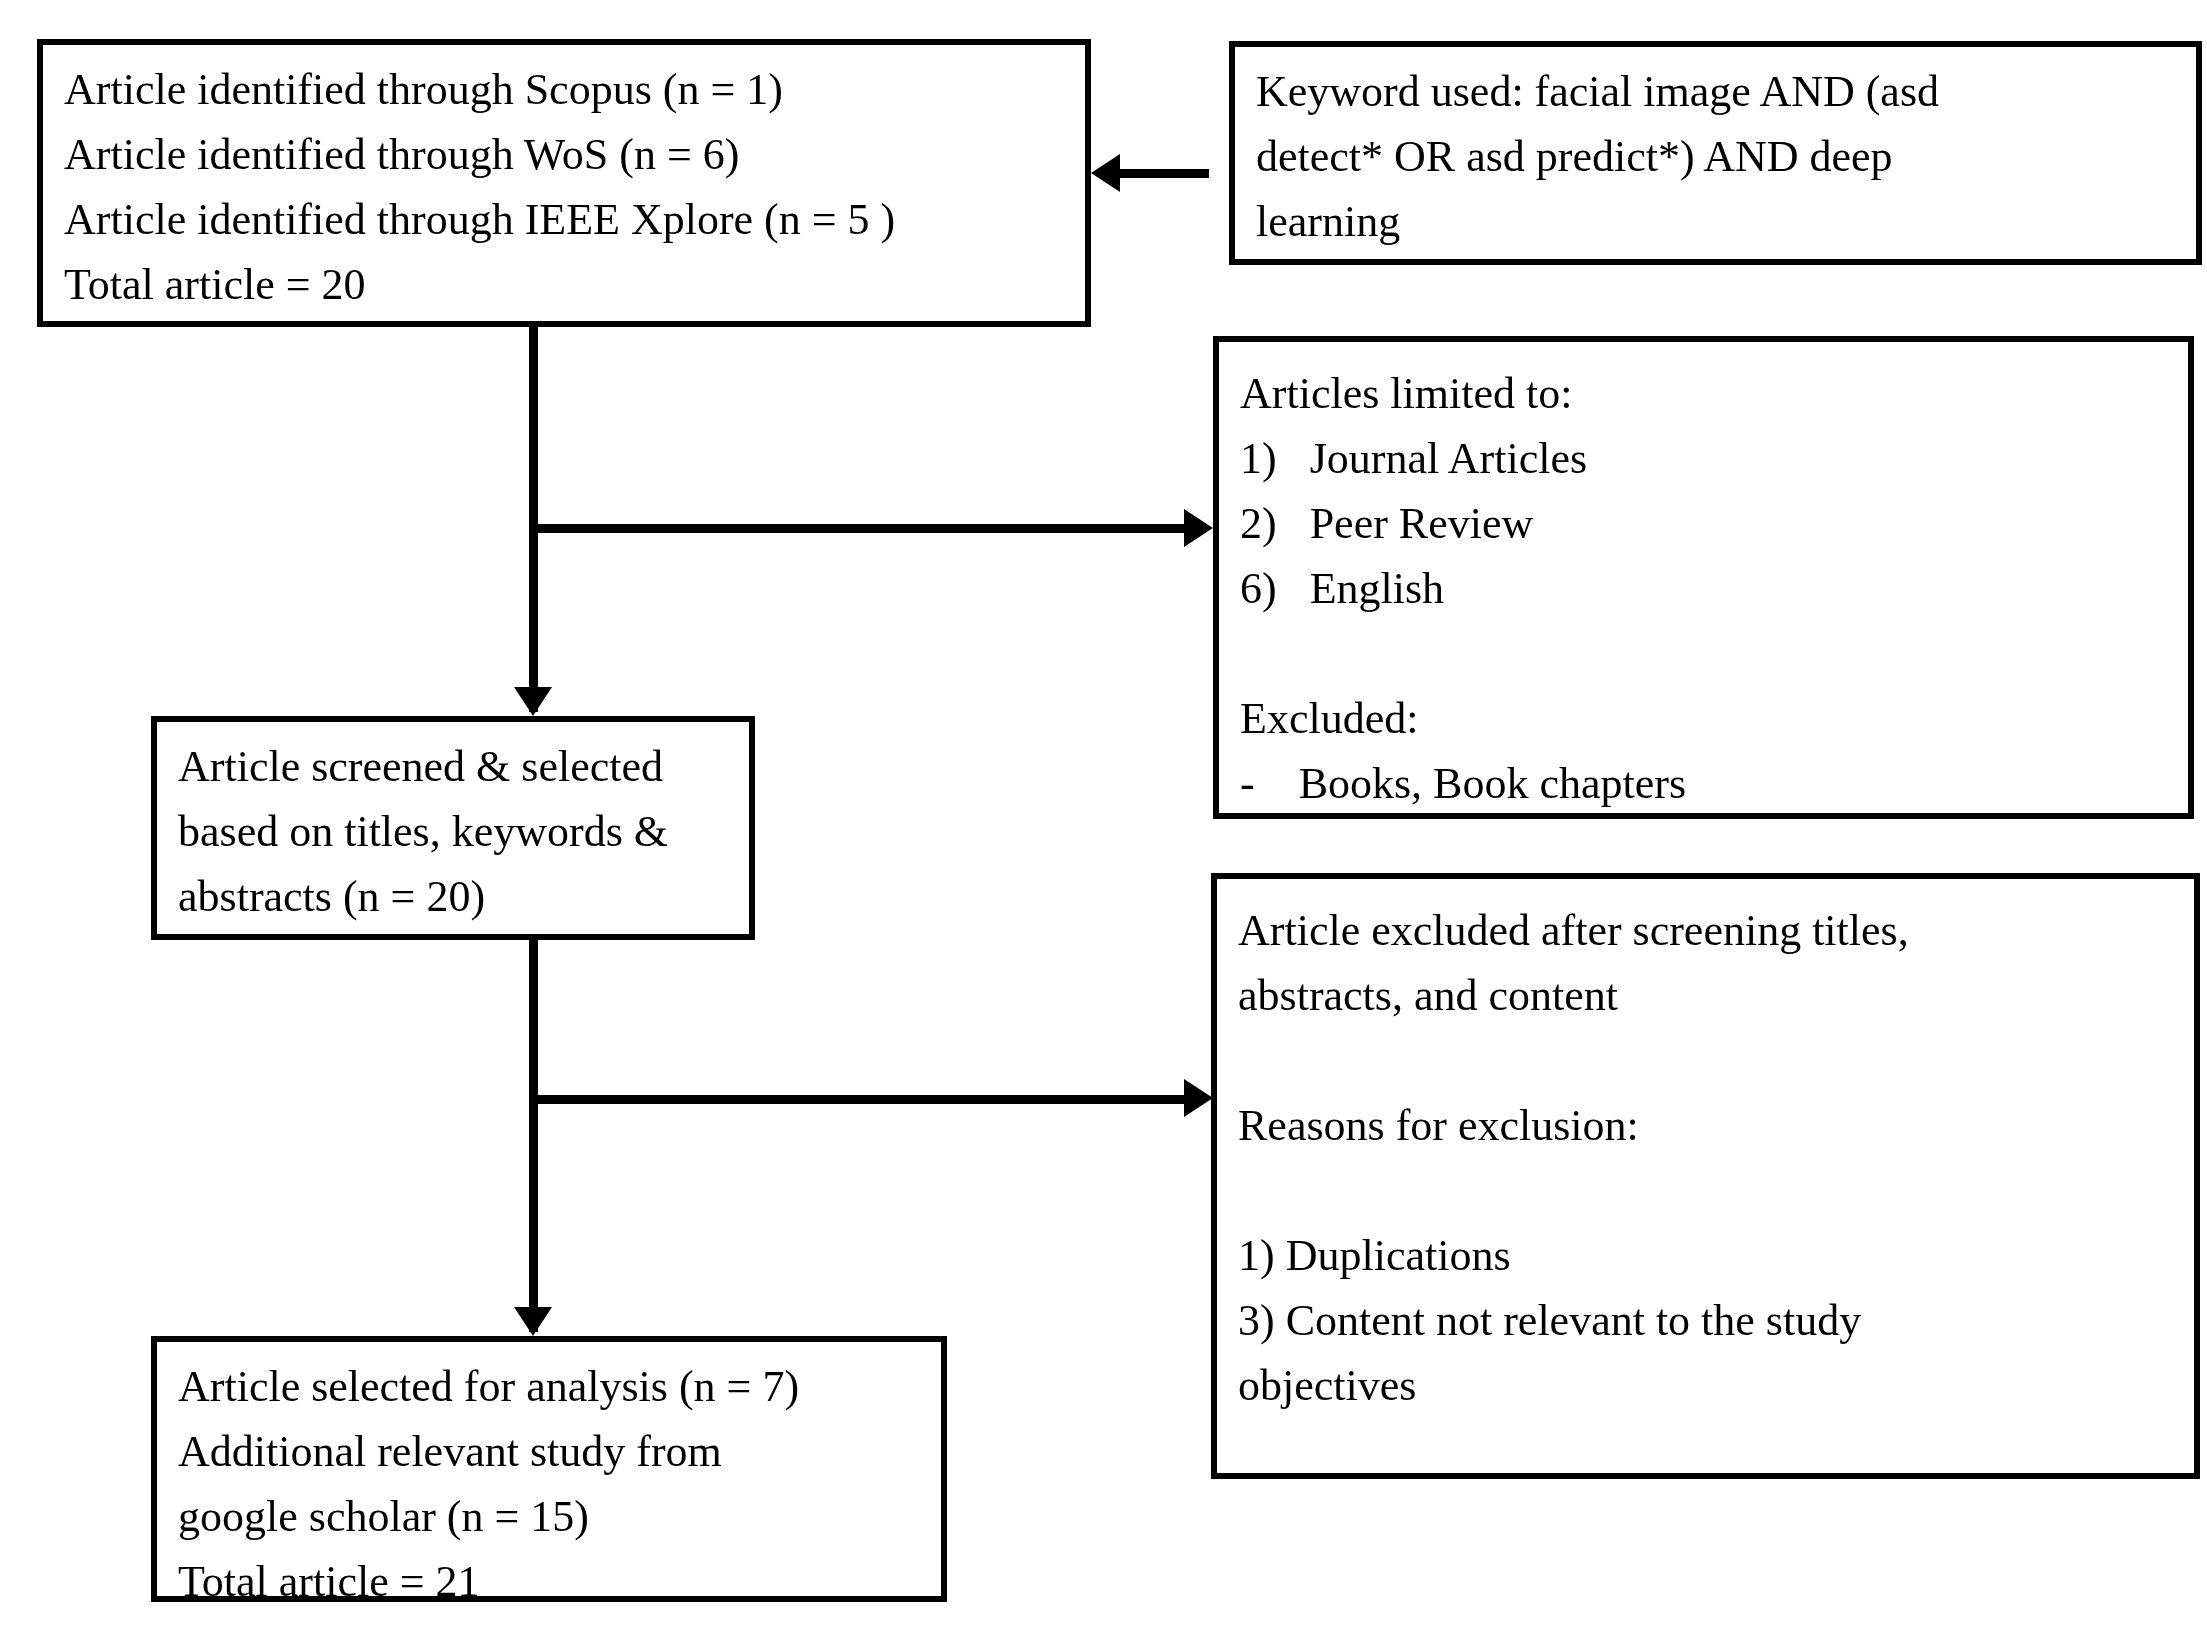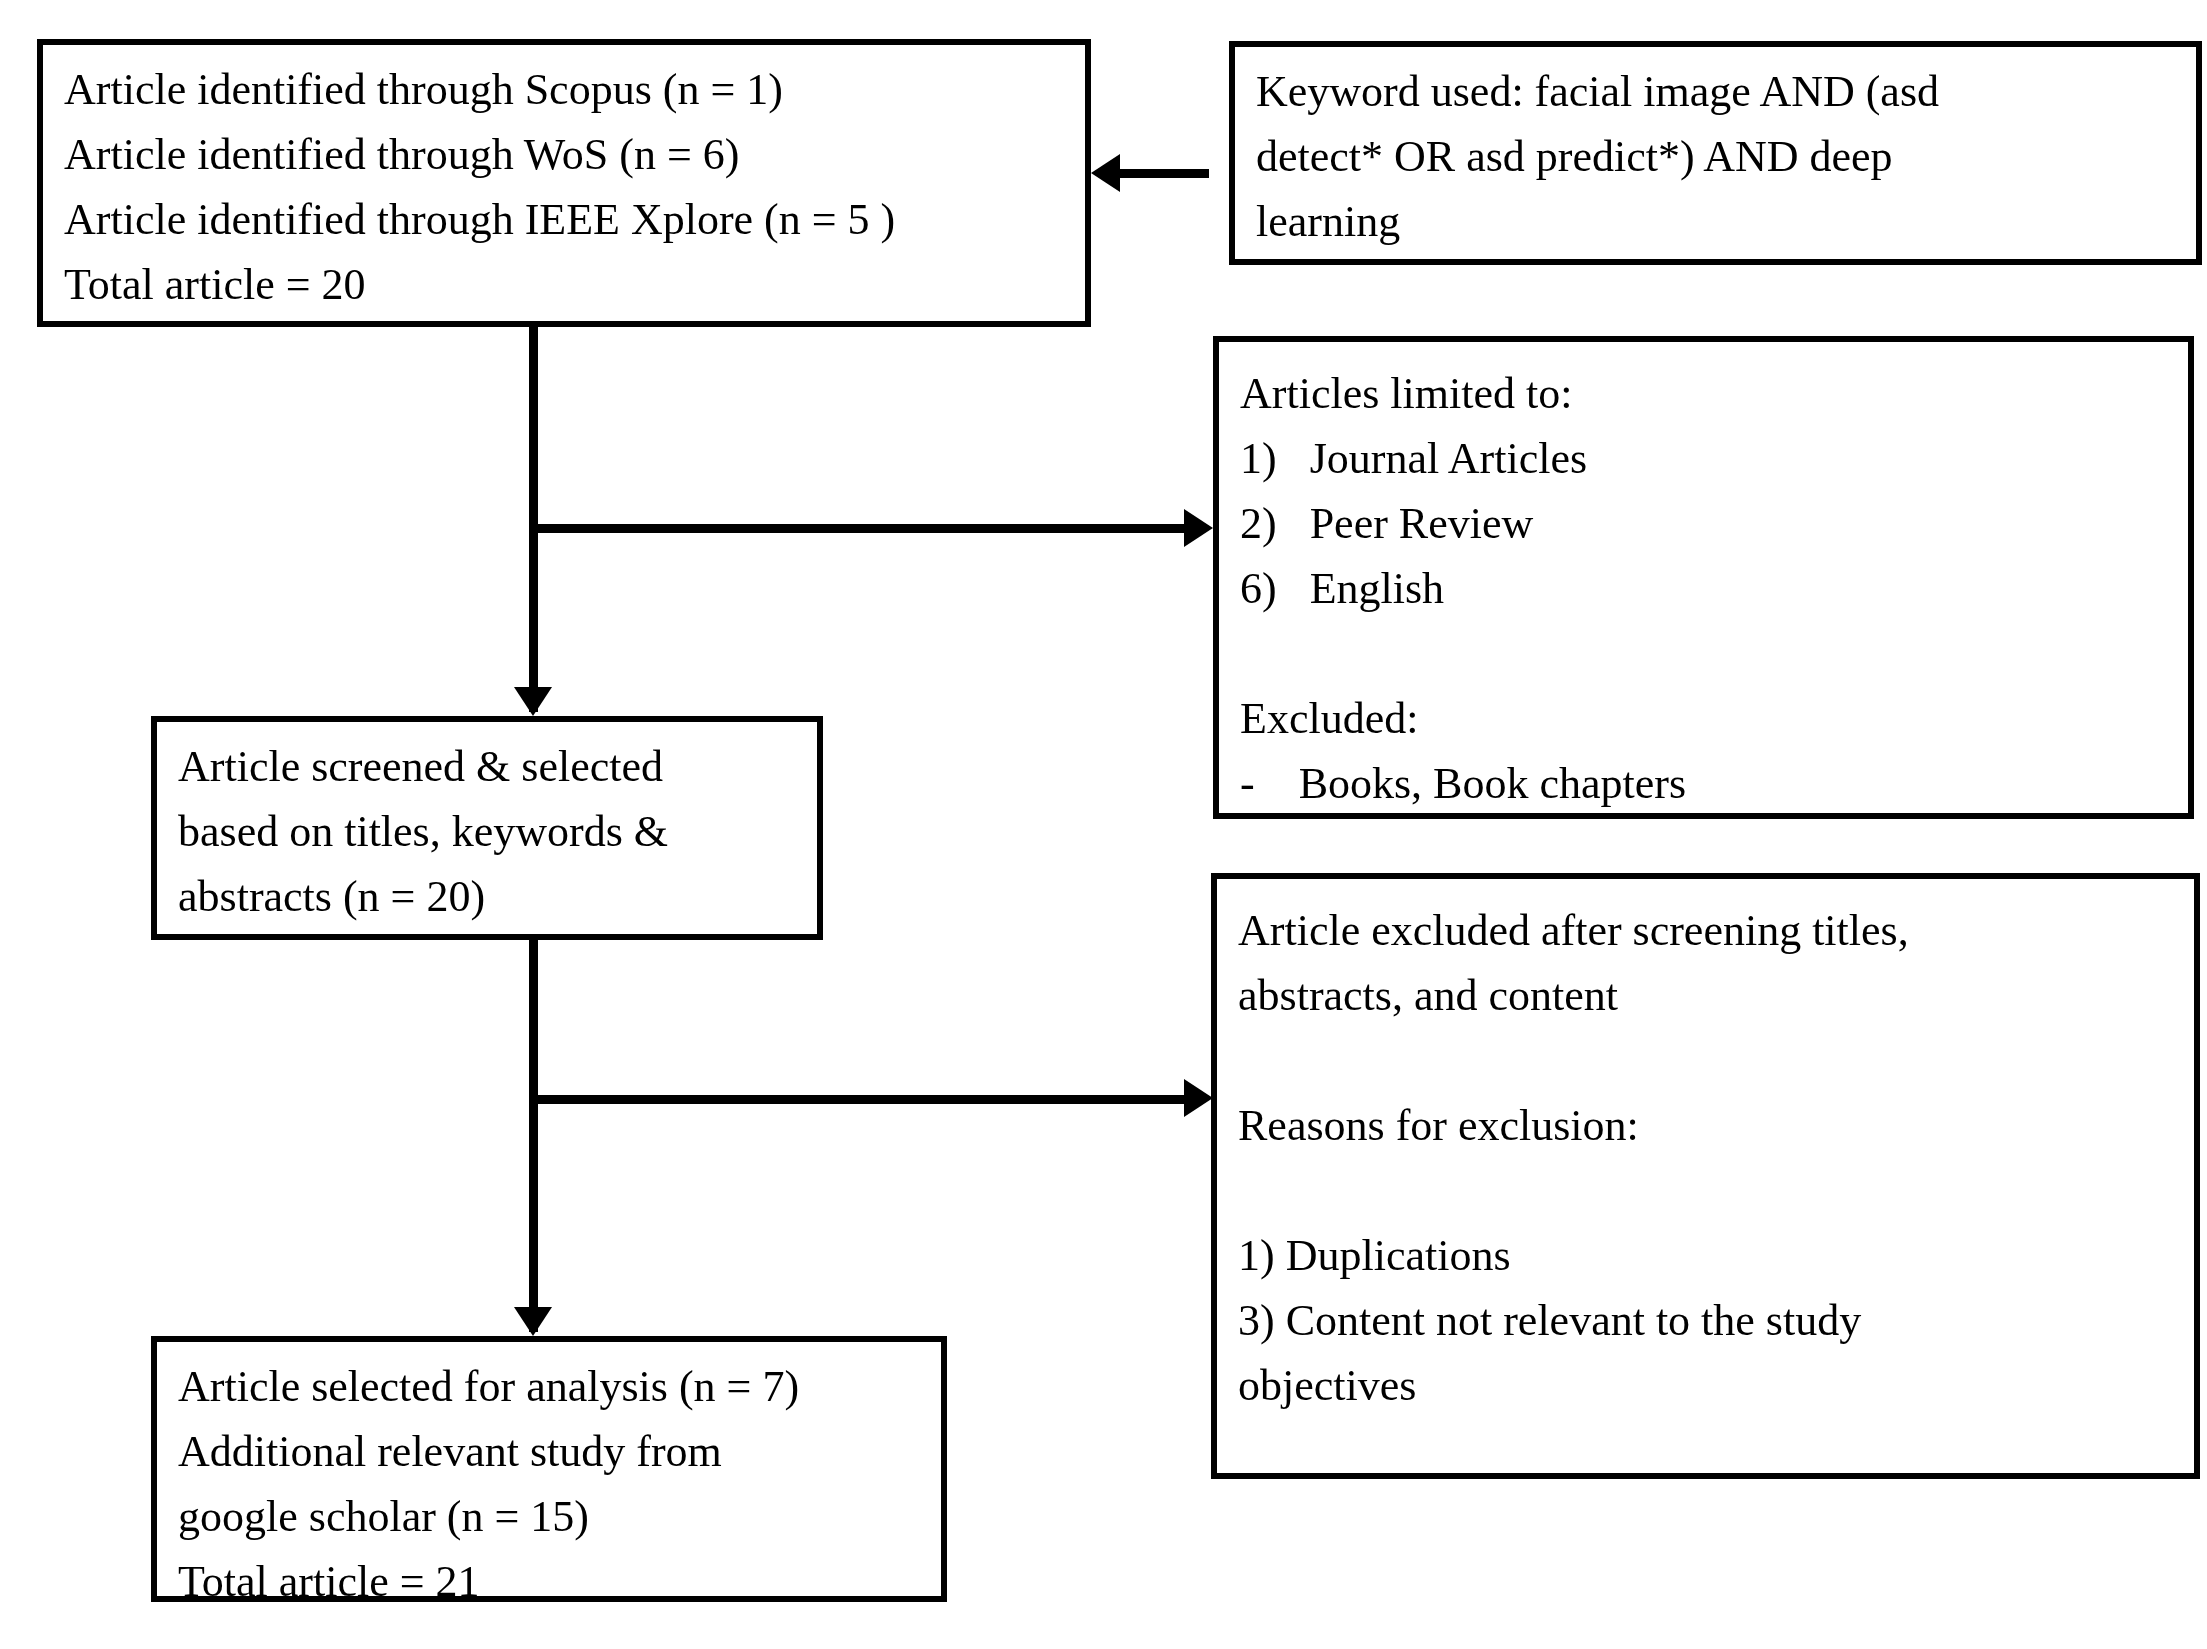--- a/index.html
+++ b/index.html
@@ -57,21 +57,21 @@
   .arrow-left {
     border-top: 19.3px solid transparent;
     border-bottom: 19.3px solid transparent;
     border-right: 29px solid #000000;
   }
 
   
   #box-sources      { left: 37px;   top: 39px;   width: 1054px; height: 288px; }
   #box-keyword      { left: 1205px; top: 41px;   width: 973px; height: 224px; margin-left: 24px; }
   #box-limits       { left: 1213px; top: 336px;  width: 981px; height: 483px; }
-  #box-screened     { left: 151px;  top: 716px;  width: 672px;  height: 224px; }
+  #box-screened     { left: 151px;  top: 716px;  width: 604px;  height: 224px; }
   #box-excluded     { left: 1211px; top: 873px;  width: 989px; height: 606px; padding-left: 32px; }
   #box-selected     { left: 151px;  top: 1336px; width: 796px;  height: 266px; }
 
   #box-limits .node-text  { top: 19.3px; }
   #box-excluded .node-text{ top: 19.3px; }
 </style>
 </head>
 <body>
 
 <div id="canvas">

